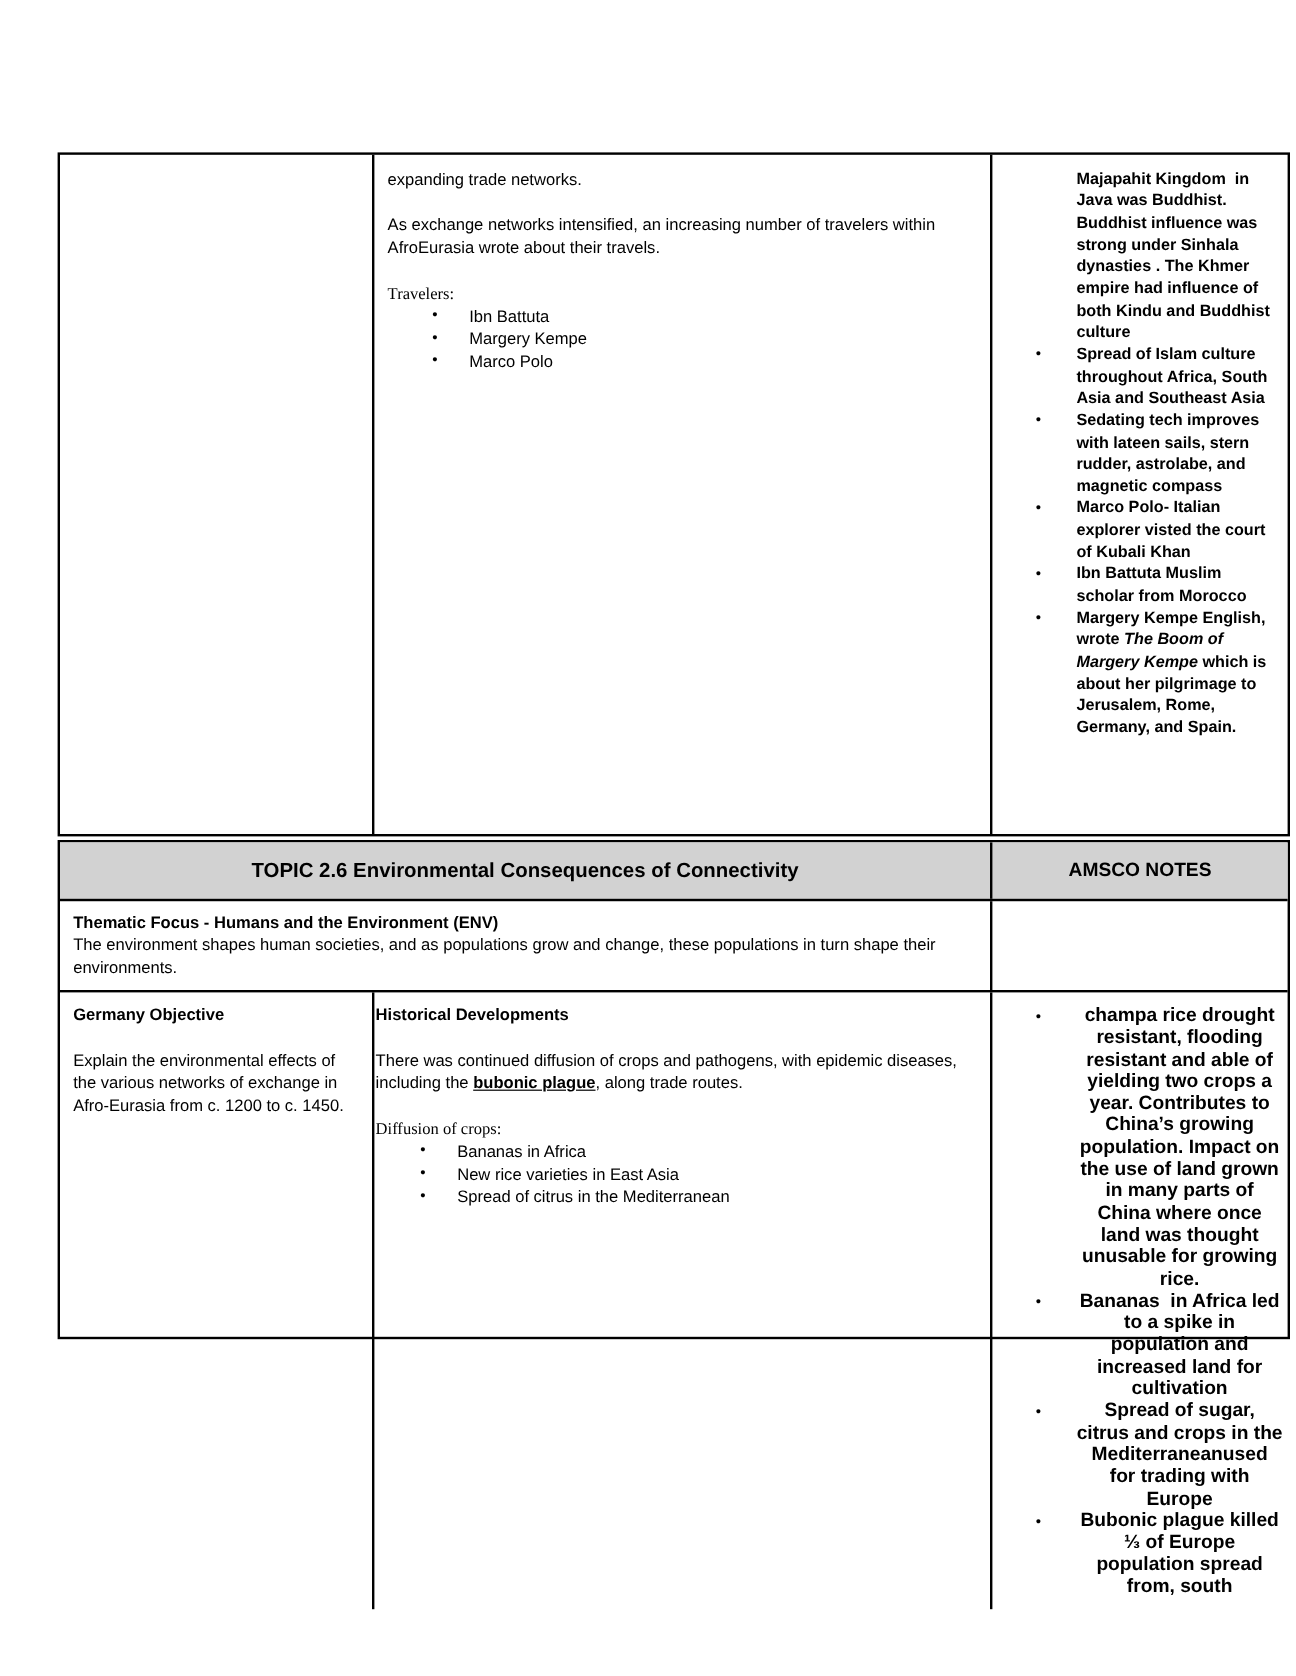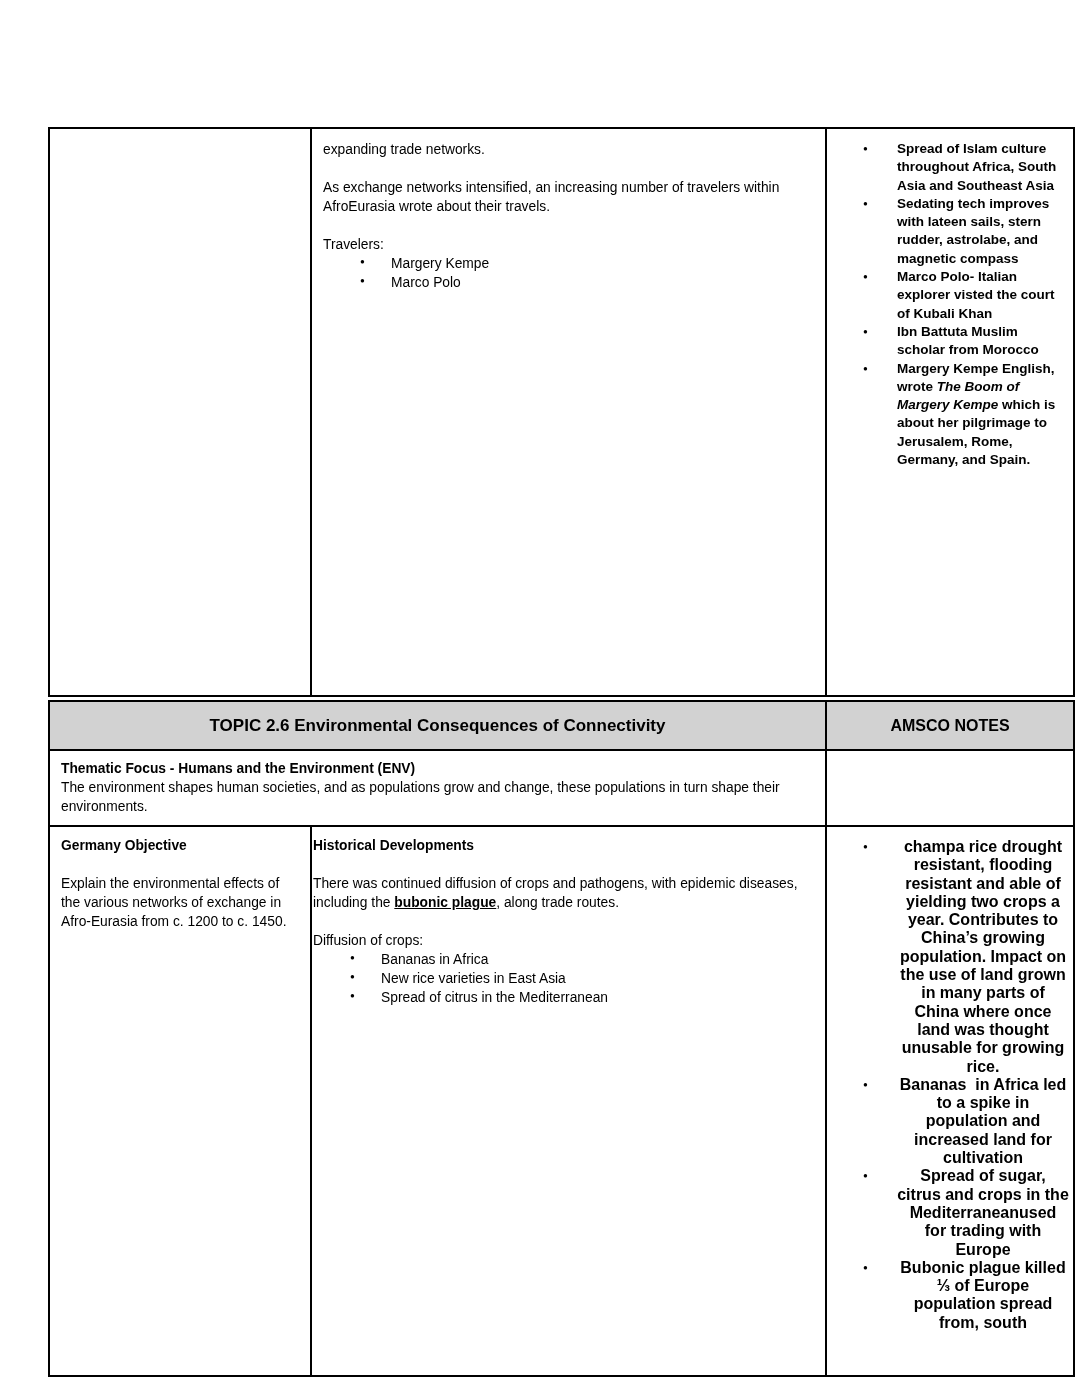--- a/index.html
+++ b/index.html
@@ -17,37 +17,37 @@
   .tbl1 {
     left:48px; top:127px; width:1027px; height:570px;
     grid-template-columns:262px 515px 246px;
   }
   .cell { overflow:hidden; }
   .tbl1 .c1 { border-right:2px solid #000; }
   .tbl1 .c2 { border-right:2px solid #000; padding:11px 11px; font-size:13.8px; line-height:19px; }
   .tbl1 .c3 { padding:11px 4px 11px 0; font-weight:700; font-size:13.5px; line-height:18.3px; }
 
   .para { margin:0 0 19px 0; }
-  .para-tight { margin:0; }
+  .para-tight { margin:0;font-family:Liberation Serif, serif; }
 
   ul.doclist { list-style:none; margin:0; }
   ul.doclist li { position:relative; }
   ul.doclist li::before {
     content:"\25CF";
     position:absolute; left:-31px; top:4px;
     font-size:8px; line-height:1;
   }
   .c2 ul.doclist { padding-left:68px; }
   .c3 ul.doclist { padding-left:70px; }
   .c3 ul.doclist li::before { left:-34px; top:5px; }
   .note-cont { padding-left:70px; margin:0; }
 
   
   .tbl2 {
-    left:48px; top:700px; width:1027px; height:677px;
+    left:48px; top:700px; width:1027px; height:416px;
     grid-template-rows:49px 76px 1fr;
     grid-template-columns:1fr;
   }
   .row { display:grid; }
   .row-hdr {
     grid-template-columns:777px 246px;
     background:#d2d2d2;
     border-bottom:2px solid #000;
   }
   .hcell { display:flex; align-items:center; justify-content:center; font-weight:700; }
@@ -72,26 +72,28 @@
 <body>
 
 <section class="tbl tbl1">
   <div class="cell c1"></div>
 
   <div class="cell c2">
     <p class="para pw">expanding trade networks.</p>
     <p class="para pw">As exchange networks intensified, an increasing number of travelers within AfroEurasia wrote about their travels.</p>
     <p class="para-tight pw">Travelers:</p>
     <ul class="doclist">
+        <li class="pw"><span class="pw">Ibn Battuta</span></li>
         <li class="pw"><span class="pw">Margery Kempe</span></li>
         <li class="pw"><span class="pw">Marco Polo</span></li>
       </ul>
   </div>
 
   <div class="cell c3">
+    <p class="note-cont pw">Majapahit Kingdom  in Java was Buddhist. Buddhist influence was strong under Sinhala dynasties . The Khmer empire had influence of both Kindu and Buddhist culture</p>
     <ul class="doclist">
         <li class="pw"><span class="pw">Spread of Islam culture throughout Africa, South Asia and Southeast Asia</span></li>
         <li class="pw"><span class="pw">Sedating tech improves with lateen sails, stern rudder, astrolabe, and magnetic compass</span></li>
         <li class="pw"><span class="pw">Marco Polo- Italian explorer visted the court of Kubali Khan</span></li>
         <li class="pw"><span class="pw">Ibn Battuta Muslim scholar from Morocco</span></li>
         <li class="pw"><span class="pw">Margery Kempe English, wrote </span><span class="pw" style="font-style: italic;">The Boom of Margery Kempe</span><span class="pw"> which is about her pilgrimage to Jerusalem, Rome, Germany, and Spain.</span></li>
       </ul>
   </div>
 </section>
 

